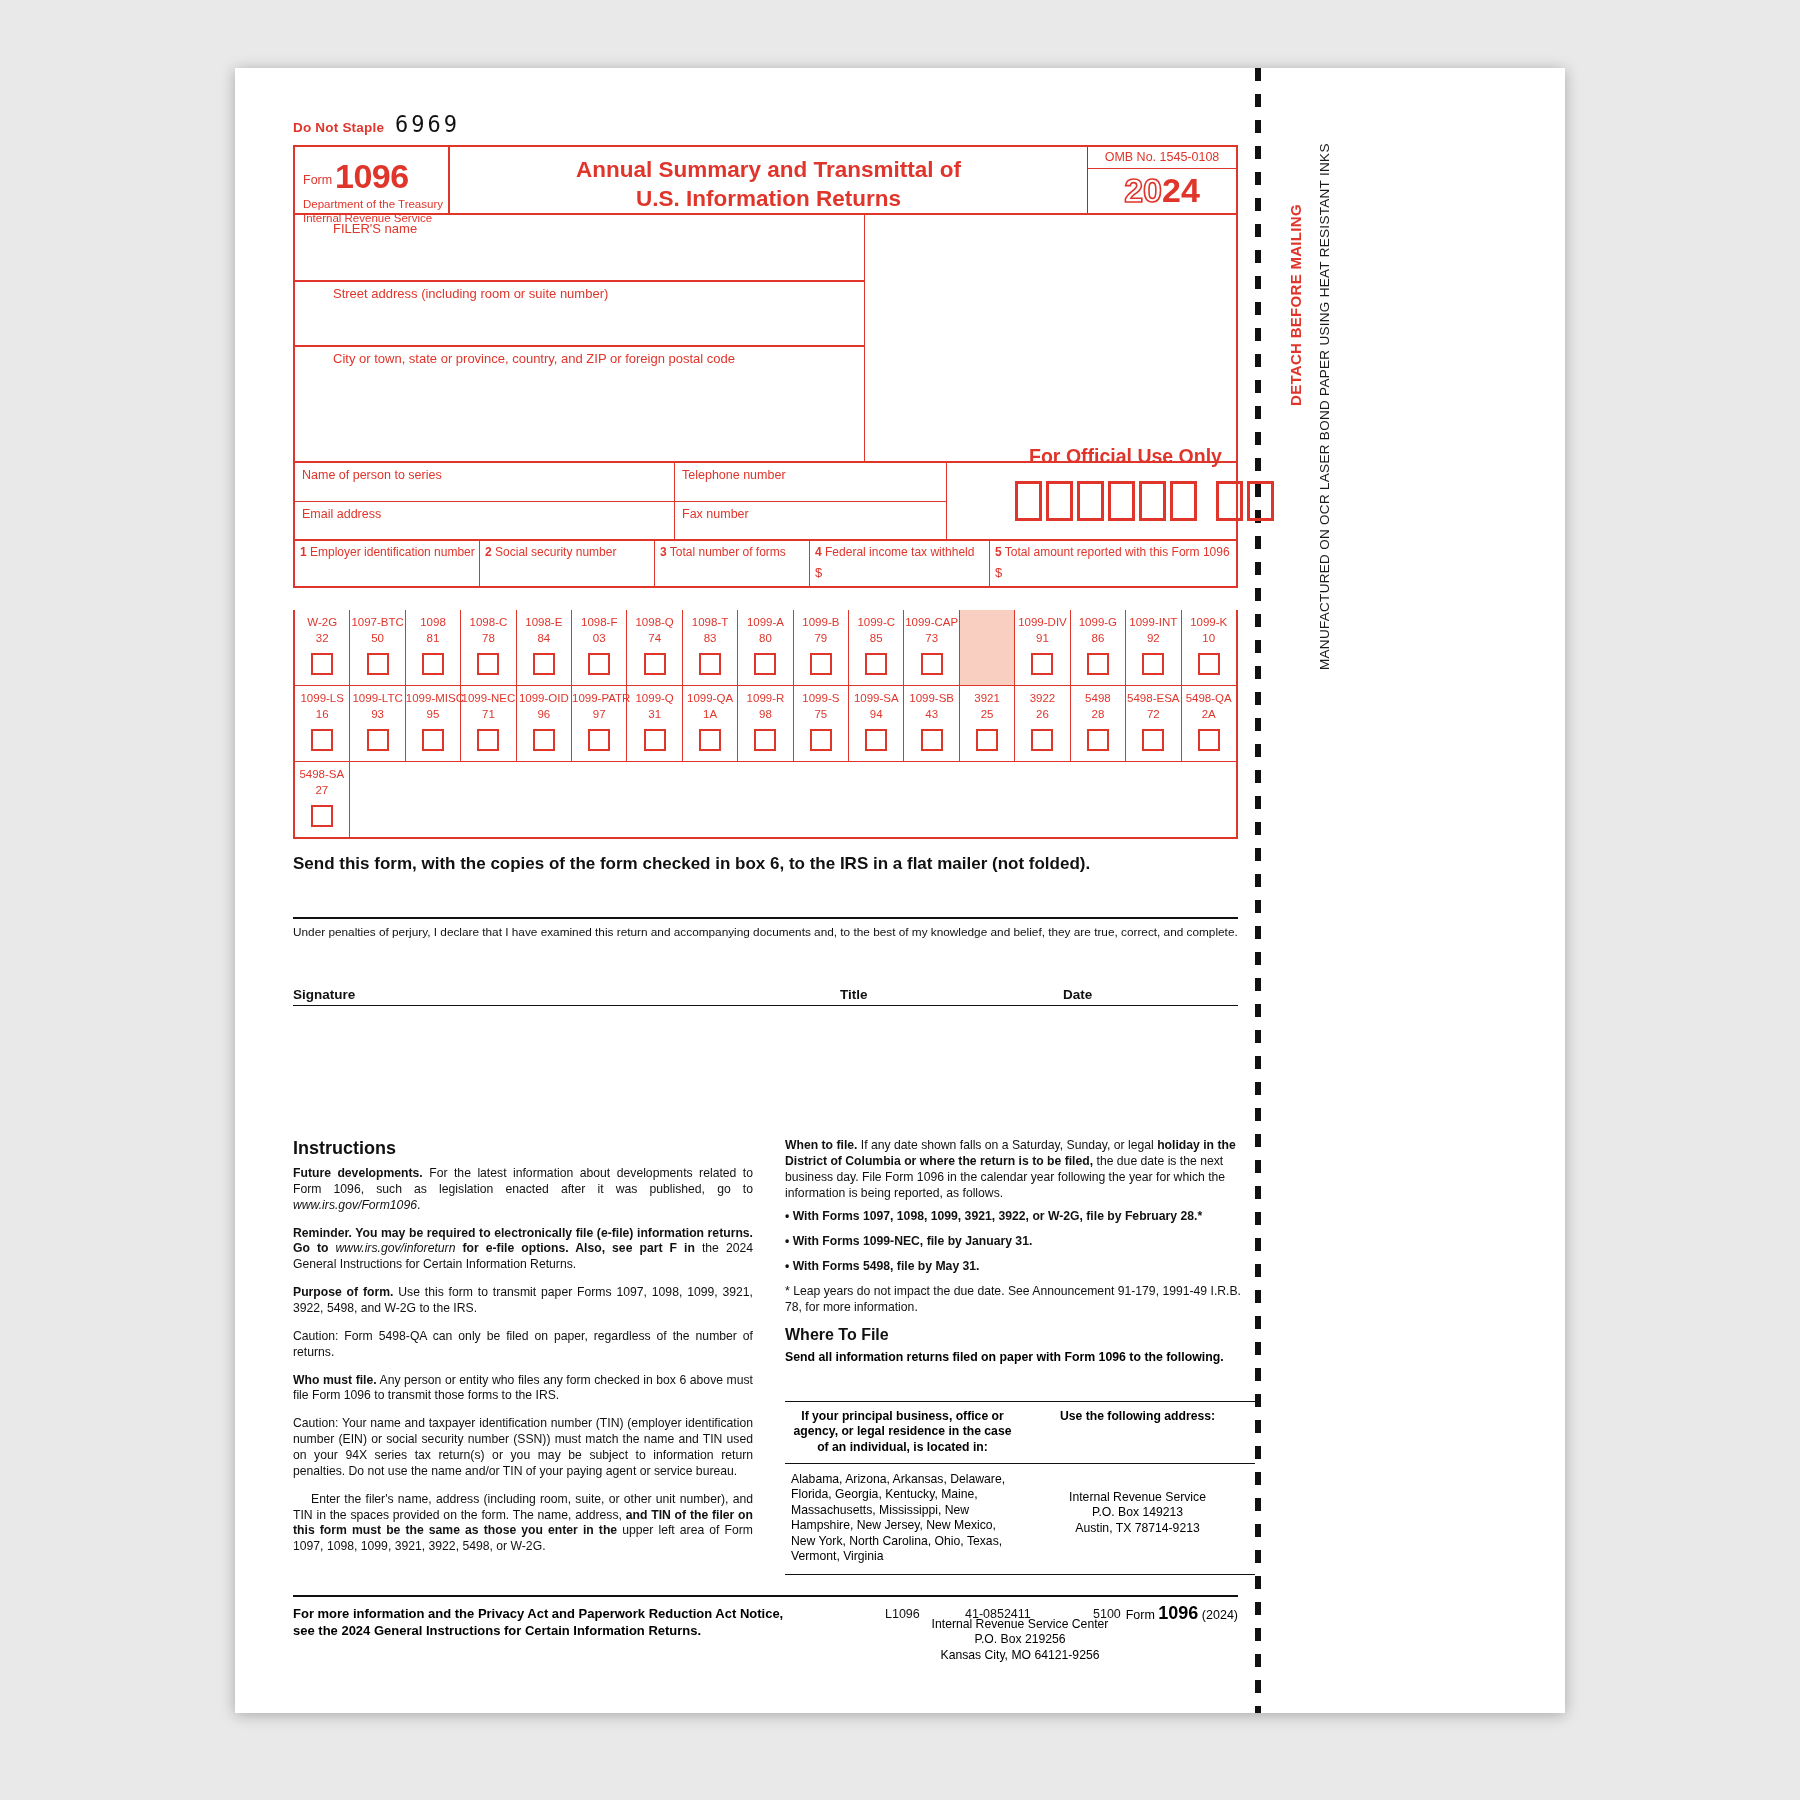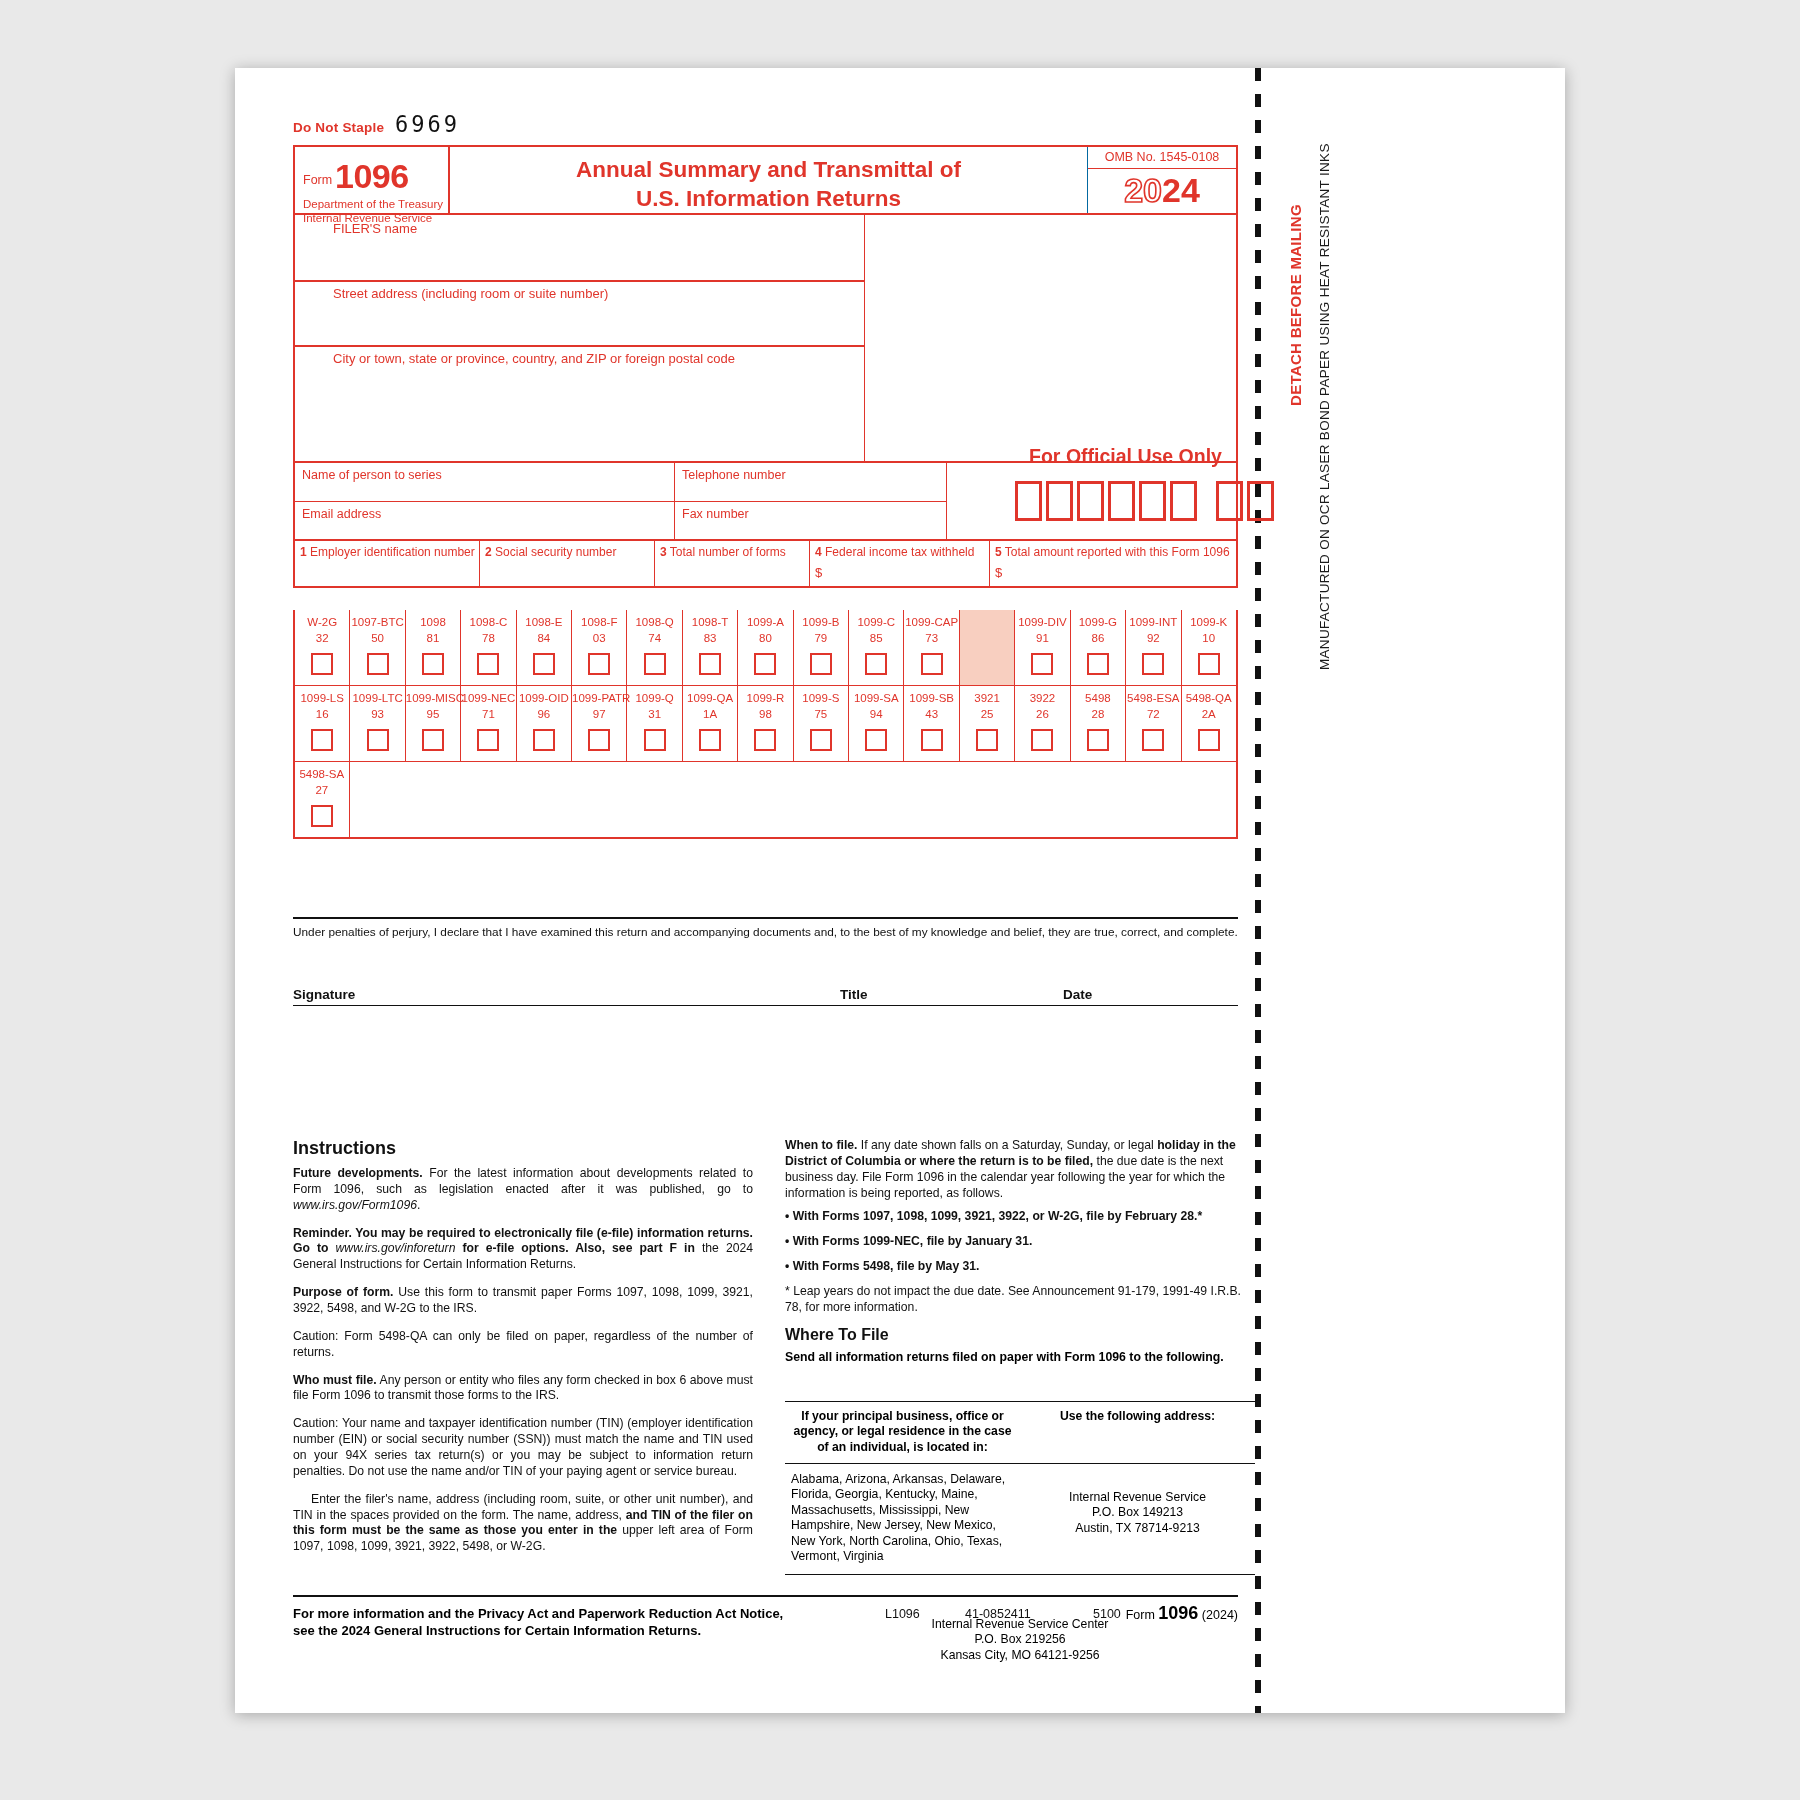--- a/index.html
+++ b/index.html
@@ -382,20 +382,21 @@
         <div class="gcell">
           <div class="c1">5498-SA</div>
           <div class="c2">27</div>
           <div class="ck"></div>
         </div>
         <div class="gcell blank" style="flex: 16 1 0px;"></div>
       </div>
   </div>
 
   <div class="returnnote" id="return-note" style="top: 785px;">
+    <div>Send this form, with the copies of the form checked in box 6, to the IRS in a flat mailer (not folded).</div>
   </div>
 
   <div class="perjury" id="perjury-line" style="top: 849px;">Under penalties of perjury, I declare that I have examined this return and accompanying documents and, to the best of my knowledge and belief, they are true, correct, and complete.</div>
 
   <div class="sigrow" id="sig-row" style="top: 883px;">
     <div class="s" style="left:0;">Signature</div>
     <div class="s" style="left:547px;">Title</div>
     <div class="s" style="left:770px;">Date</div>
   </div>
 

